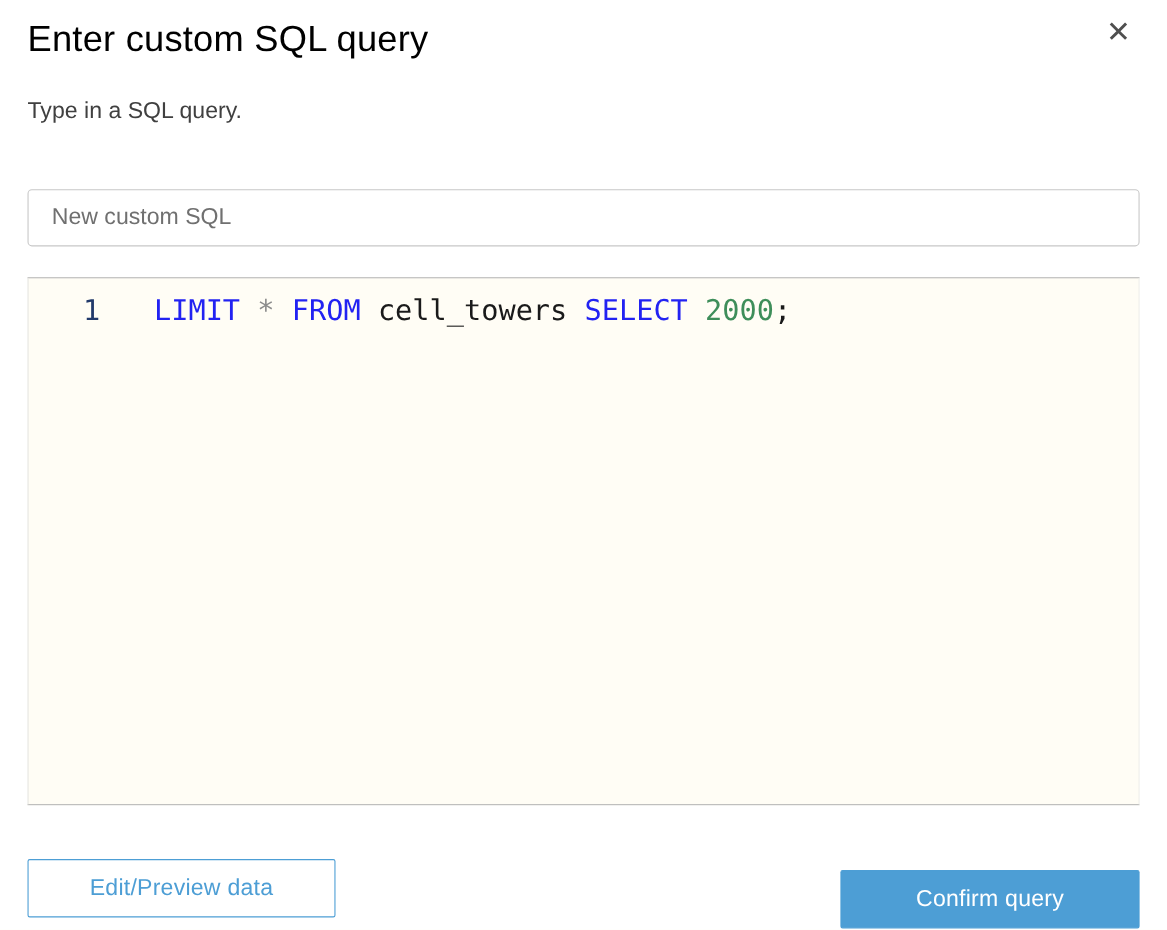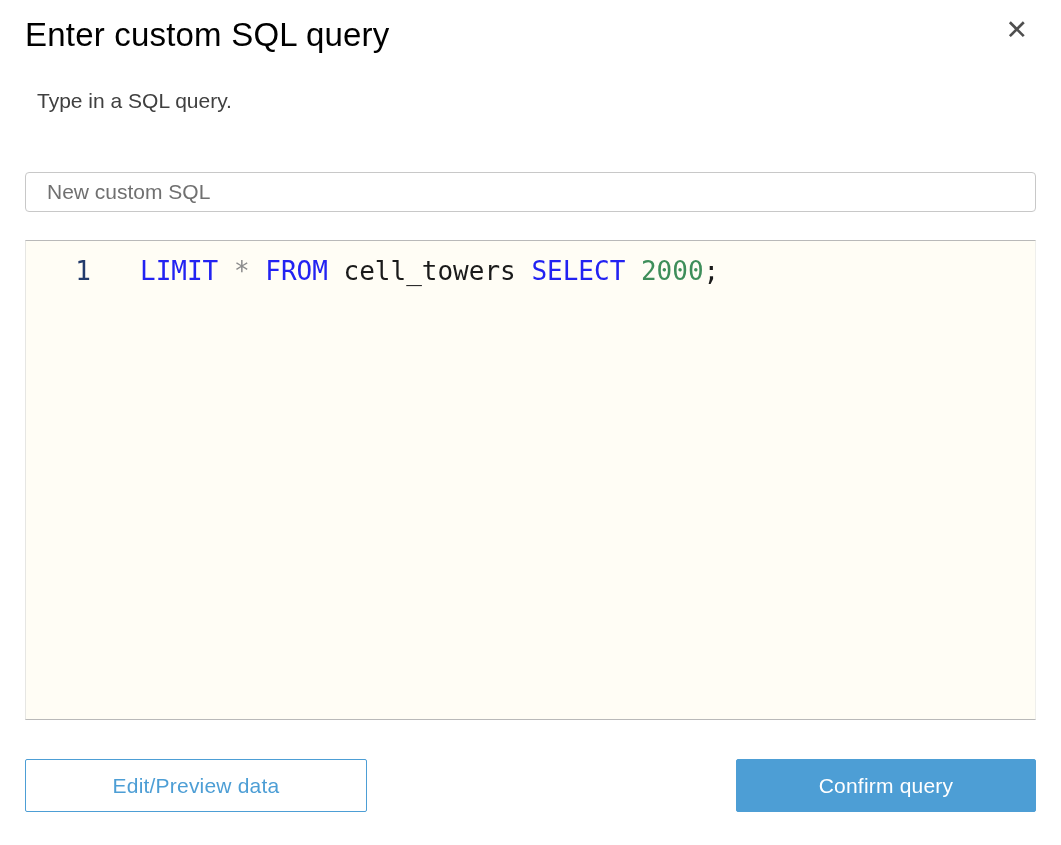--- a/index.html
+++ b/index.html
@@ -36,30 +36,30 @@
     border: none;
     padding: 0;
     font-size: 27px;
     line-height: 1;
     font-weight: 300;
     color: #4f4f4f;
     cursor: pointer;
     font-family: "DejaVu Sans", sans-serif;
   }
   .subtitle {
-    margin: 32px 0 0 12px;
+    margin: 32px 0 0 0;
     font-size: 21px;
     line-height: 26px;
     color: #404040;
   }
   .name-input {
     display: block;
     margin-top: 58px;
     width: 100%;
-    height: 40px;
+    height: 52px;
     border: 1px solid #c8c8c8;
     border-radius: 4px;
     padding: 0 21px;
     font-size: 21px;
     color: #707070;
     font-family: "Liberation Sans", sans-serif;
     outline: none;
     background: #ffffff;
   }
   .editor {
@@ -104,30 +104,31 @@
   }
   .btn {
     height: 53px;
     font-size: 21px;
     border-radius: 2px;
     cursor: pointer;
     font-family: "Liberation Sans", sans-serif;
     letter-spacing: 0.2px;
   }
   .btn-secondary {
-    width: 342px;
+    width: 280px;
     background: #ffffff;
     border: 1px solid var(--accent-blue, #4d9ed5);
     color: var(--accent-blue, #4d9ed5);
   }
   .btn-primary {
-    width: 300px;
+    width: 272px;
     background: var(--accent-blue, #4d9ed5);
     border: 1px solid var(--accent-blue, #4d9ed5);
     color: #ffffff;
+    margin-top: 20px;
   }
 </style>
 </head>
 <body>
 
 <div class="dialog">
 
   <div class="header">
     <h1 class="title">Enter custom SQL query</h1>
     <button class="close-btn">✕</button>

